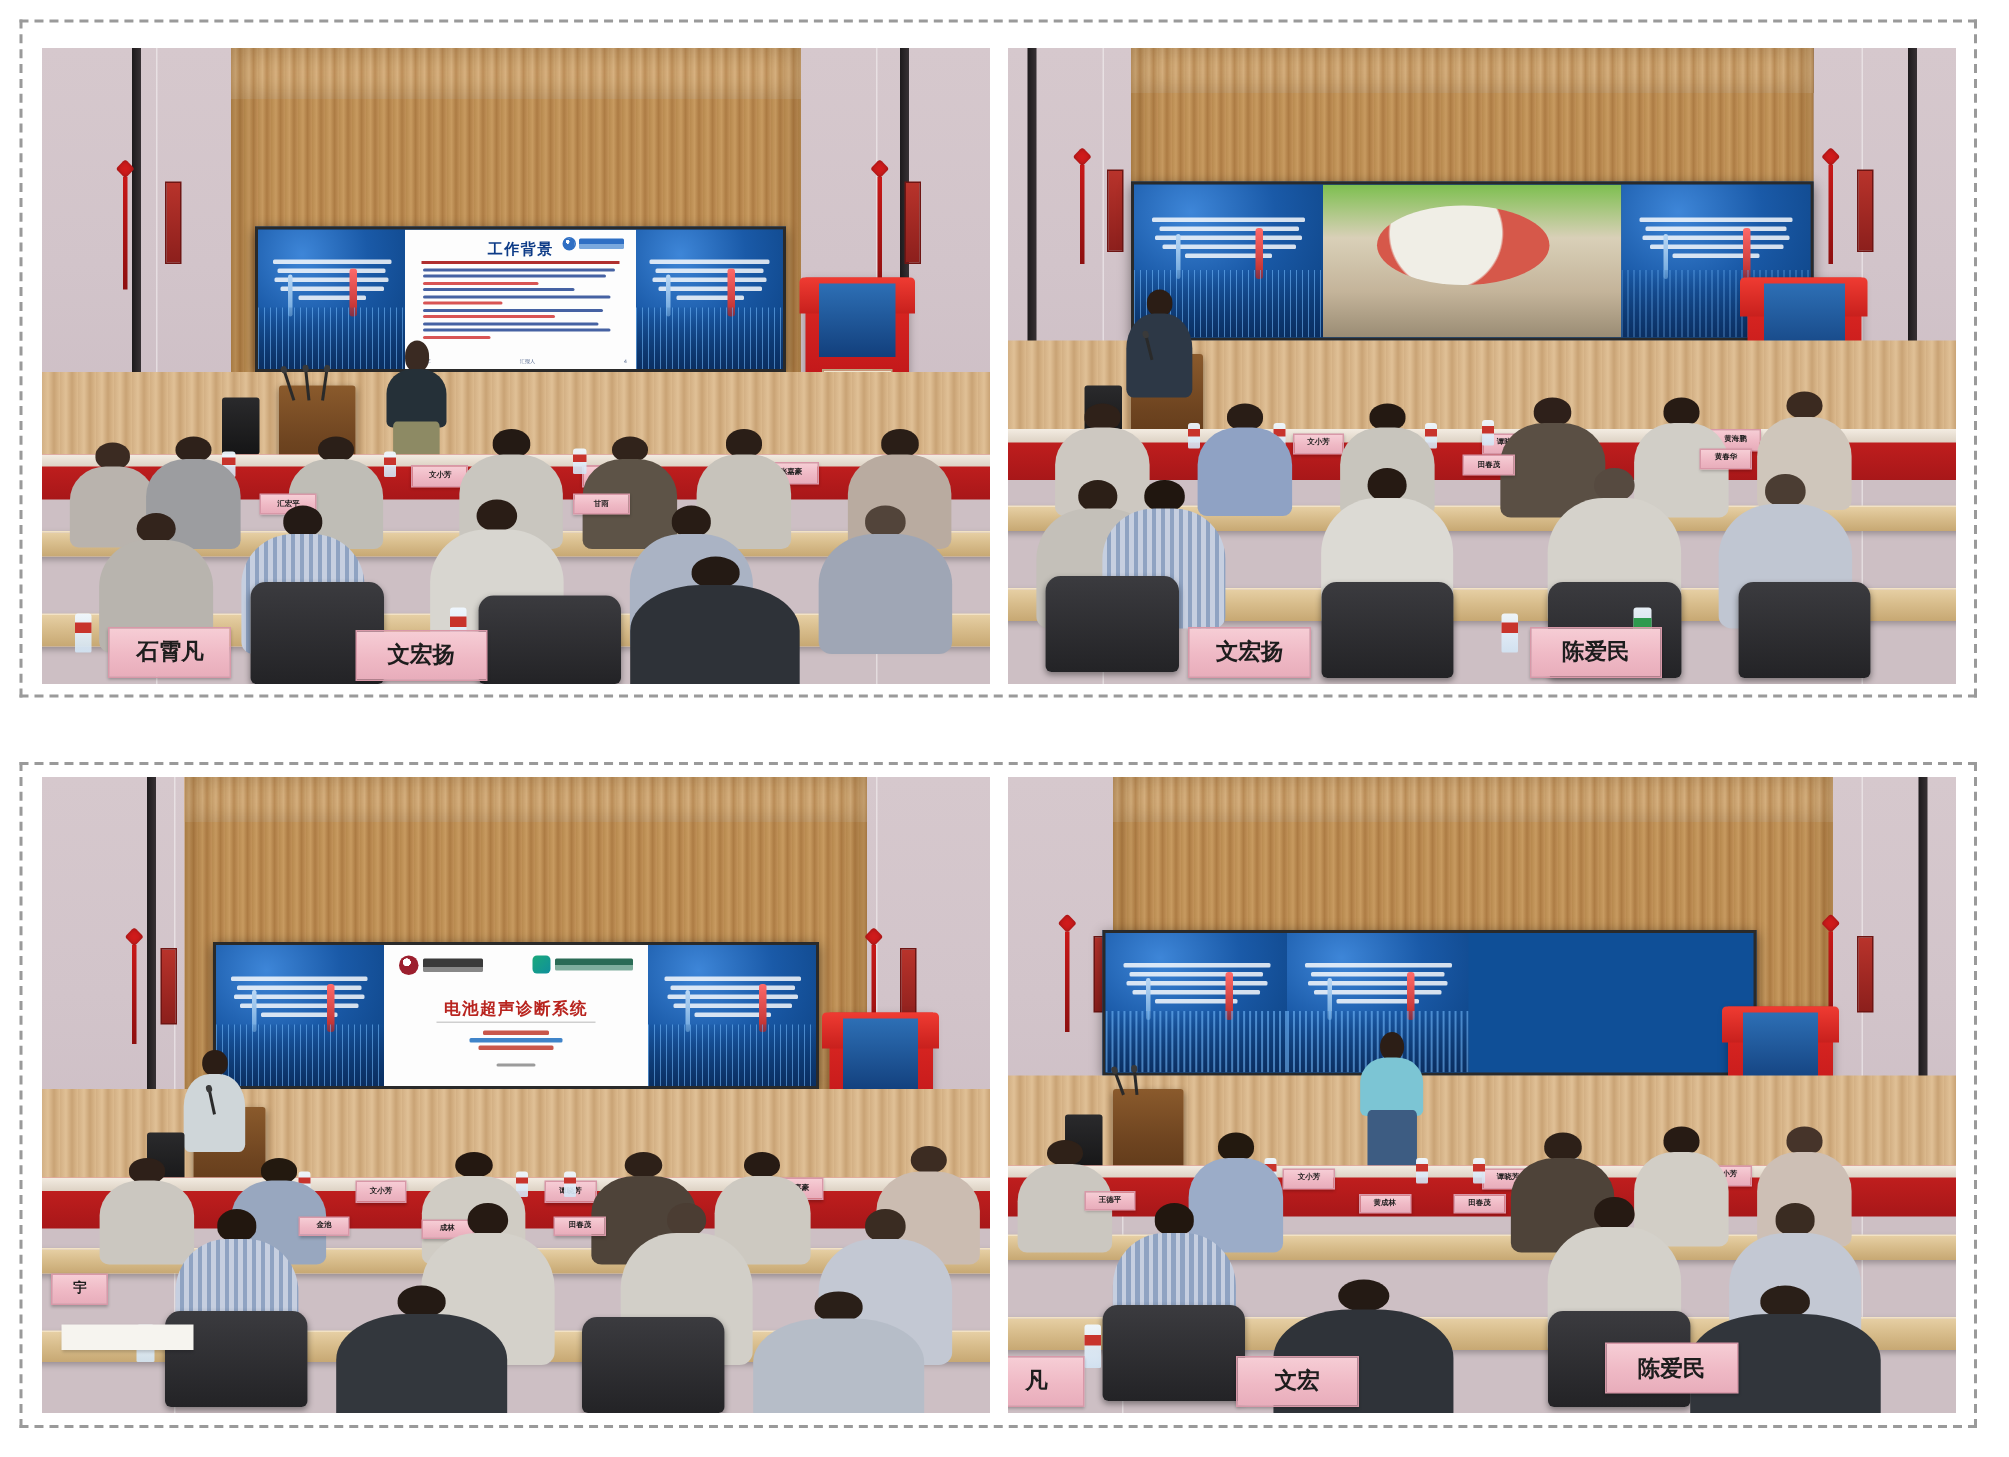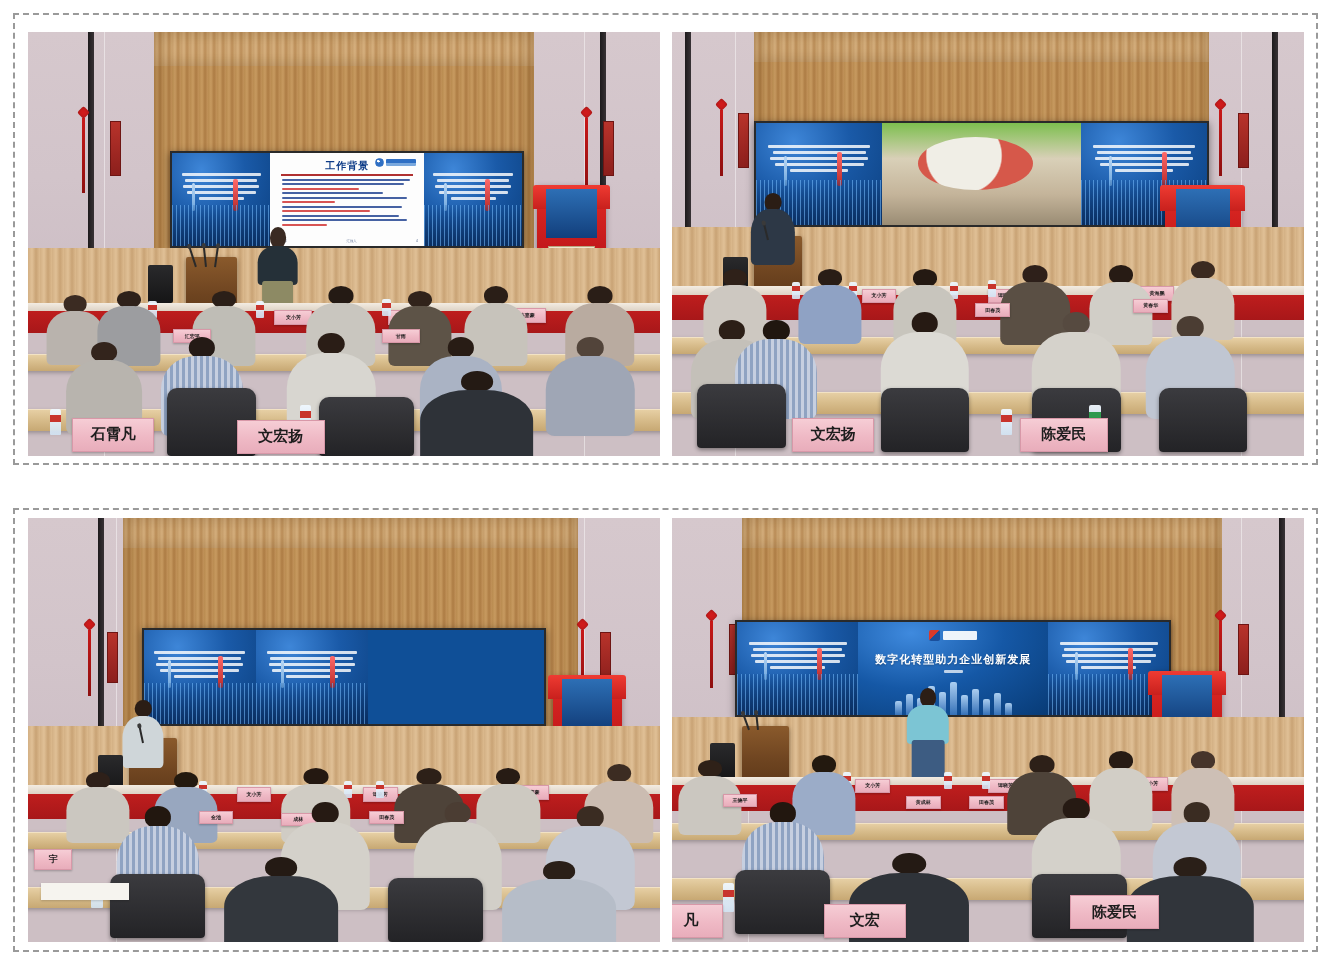--- a/index.html
+++ b/index.html
@@ -804,20 +804,43 @@
               <span style="width:84%"></span>
             <span style="width:88%"></span>
               <span style="width:80%"></span>
             <span style="width:52%"></span>
           </div>
           <div class="tower" style="left:22%"></div>
           <div class="tower red" style="left:66%"></div>
           <div class="skyline"></div>
         </div>
 
+        <div class="screen-main">
+          <div class="slide-white"></div>
+          <div class="logo-row">
+            <div class="szu-logo">
+              <div class="szu-seal"></div>
+                <div class="szu-name"></div>
+            </div>
+            <div class="szari-logo">
+              <div class="szari-mark"></div>
+                <div class="szari-name"></div>
+            </div>
+          </div>
+          <div class="slide-title-cn" style="top:37%;font-size:11px;color:#b8241f">电池超声诊断系统</div>
+          <div class="rule" style="left:20%;right:20%;top:54%;background:#cfcfcf;height:1px"></div>
+          <div class="sub-lines" style="top:61%">
+            <span style="width:44%"></span>
+            <span style="width:62%;background:#1f6fc0"></span>
+            <span style="width:50%"></span>
+          </div>
+          <div class="sub-lines" style="top:84%">
+            <span style="width:26%;background:#8a8a8a"></span>
+          </div>
+        </div>
 
         <div class="screen-side">
           <div class="side-lines">
             <span style="width:92%"></span>
               <span style="width:84%"></span>
             <span style="width:88%"></span>
               <span style="width:80%"></span>
             <span style="width:52%"></span>
           </div>
           <div class="tower" style="left:22%"></div>
@@ -954,44 +977,20 @@
               <span style="width:84%"></span>
             <span style="width:88%"></span>
               <span style="width:80%"></span>
             <span style="width:52%"></span>
           </div>
           <div class="tower" style="left:22%"></div>
           <div class="tower red" style="left:66%"></div>
           <div class="skyline"></div>
         </div>
 
-        <div class="screen-main">
-          <div class="slide-blue"></div>
-          <div class="huafa-logo" style="top:9%">
-            <div class="huafa-mark"></div>
-              <div class="huafa-name"></div>
-          </div>
-          <div class="slide-title-cn" style="top:32%;font-size:11px;color:#ffffff;text-shadow:0 1px 2px rgba(0,0,0,.3)">数字化转型助力企业创新发展</div>
-          <div class="sub-lines" style="top:52%">
-            <span style="width:18%;background:rgba(255,255,255,.85)"></span>
-          </div>
-          <div class="city">
-            <i style="height:38%"></i>
-              <i style="height:58%"></i>
-              <i style="height:46%"></i>
-            <i style="height:78%"></i>
-              <i style="height:62%"></i>
-              <i style="height:88%"></i>
-            <i style="height:54%"></i>
-              <i style="height:70%"></i>
-              <i style="height:44%"></i>
-            <i style="height:60%"></i>
-              <i style="height:34%"></i>
-          </div>
-        </div>
 
         <div class="screen-side">
           <div class="side-lines">
             <span style="width:92%"></span>
               <span style="width:84%"></span>
             <span style="width:88%"></span>
               <span style="width:80%"></span>
             <span style="width:52%"></span>
           </div>
           <div class="tower" style="left:22%"></div>

